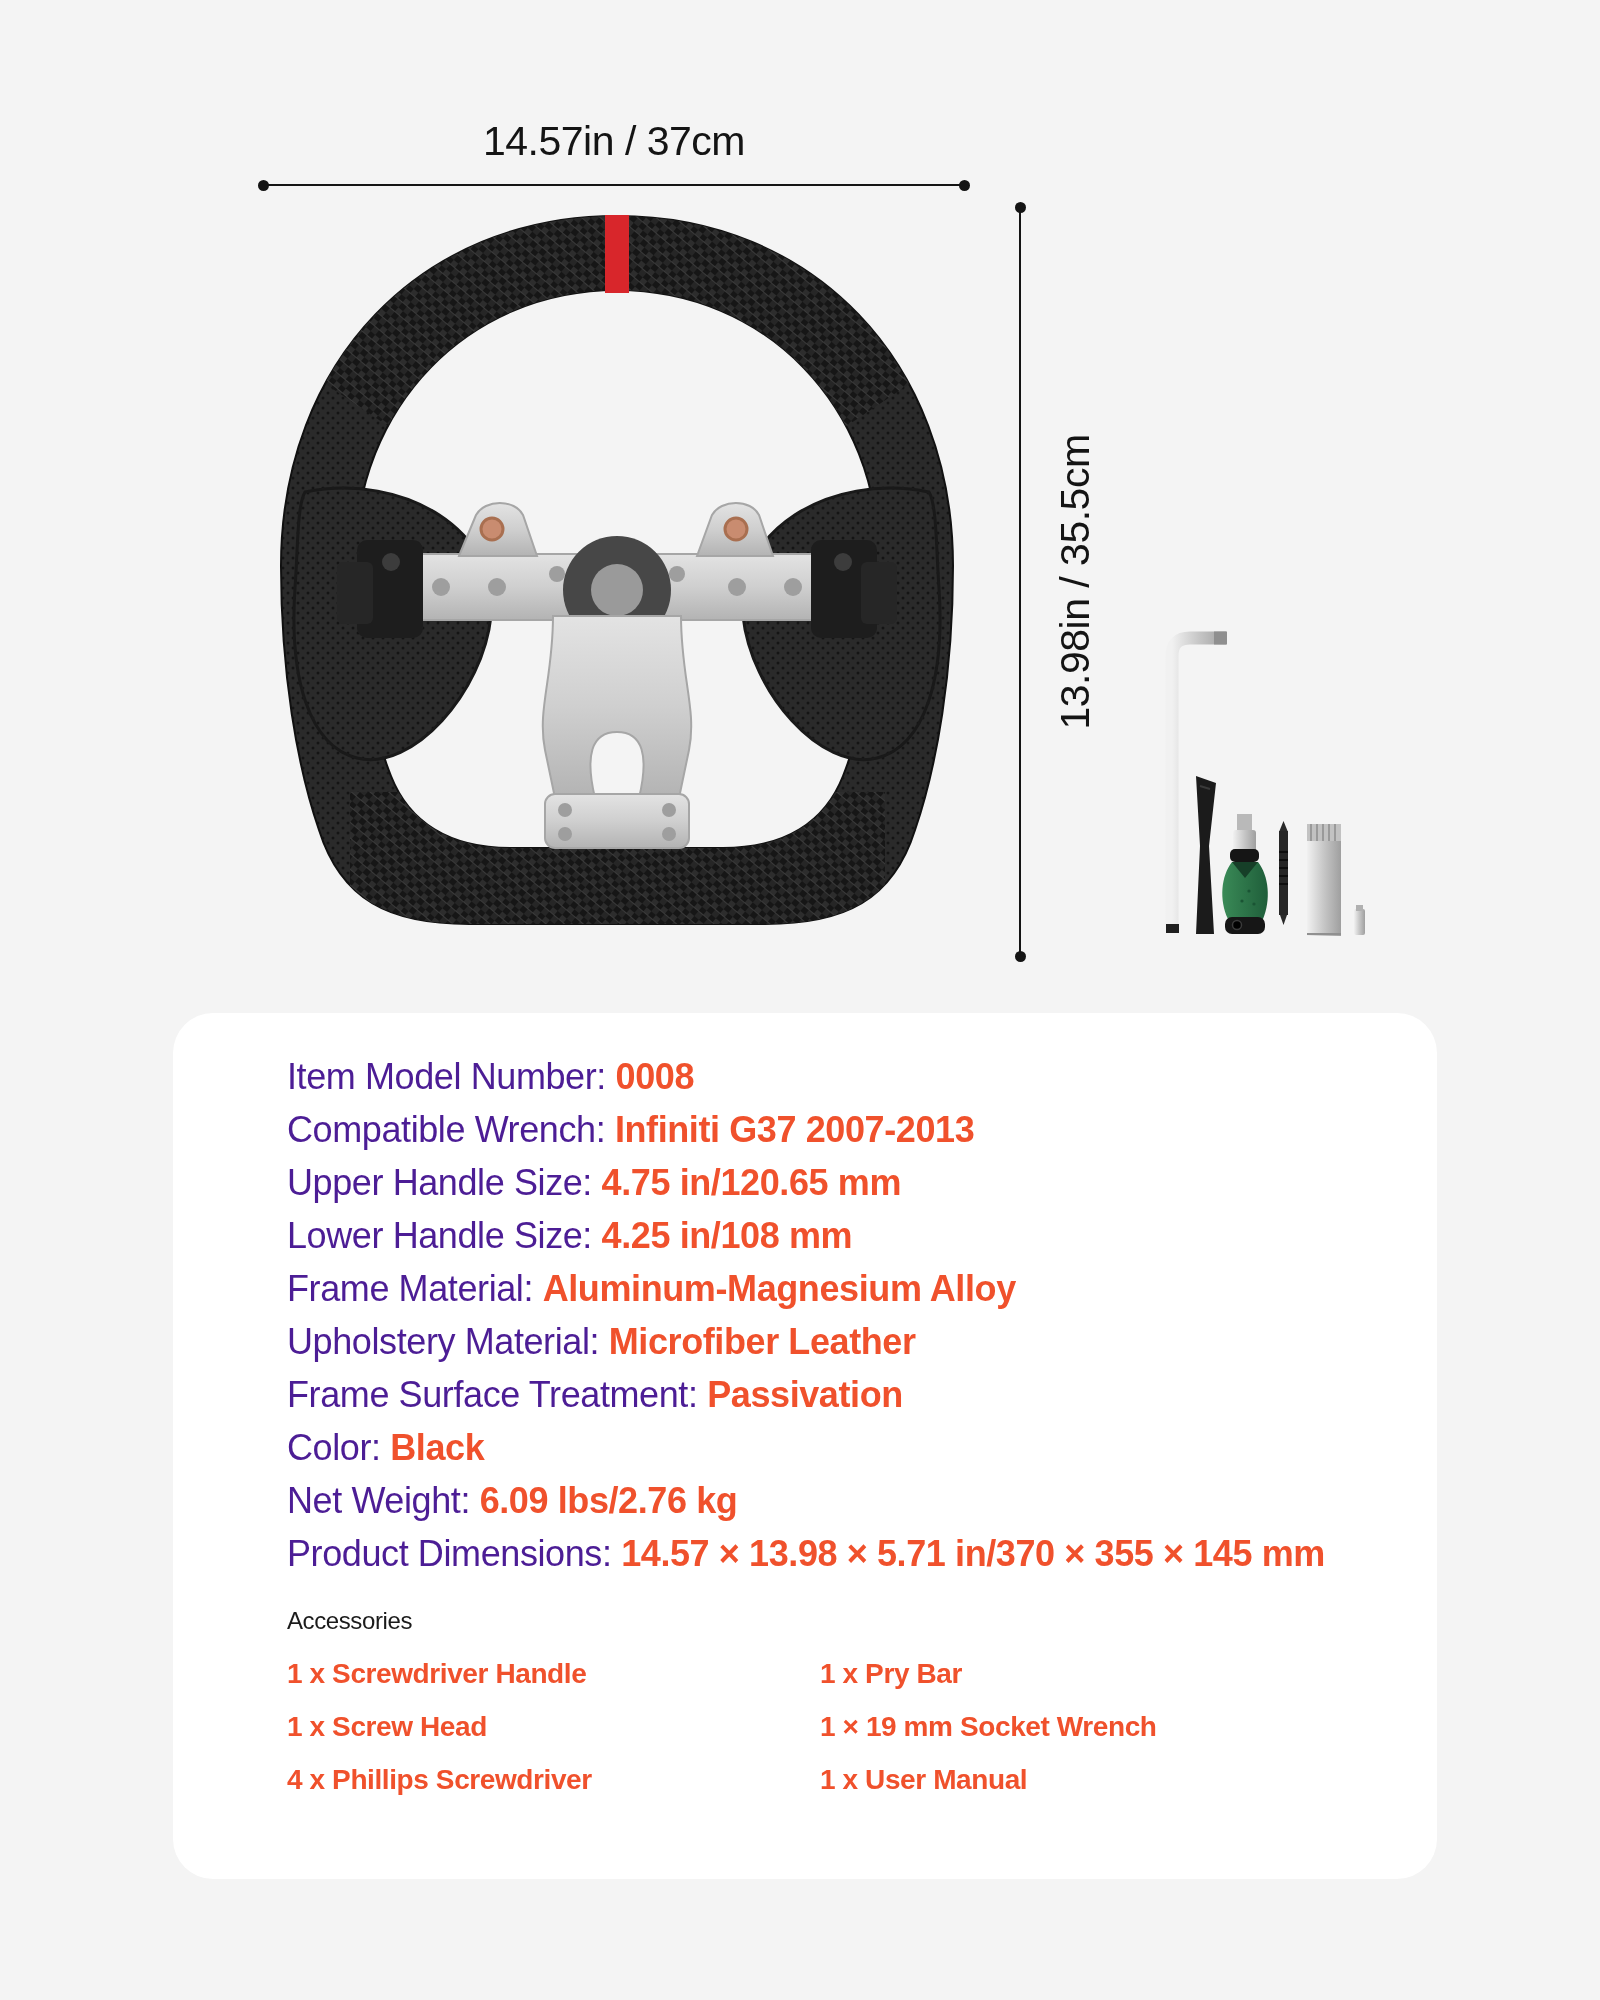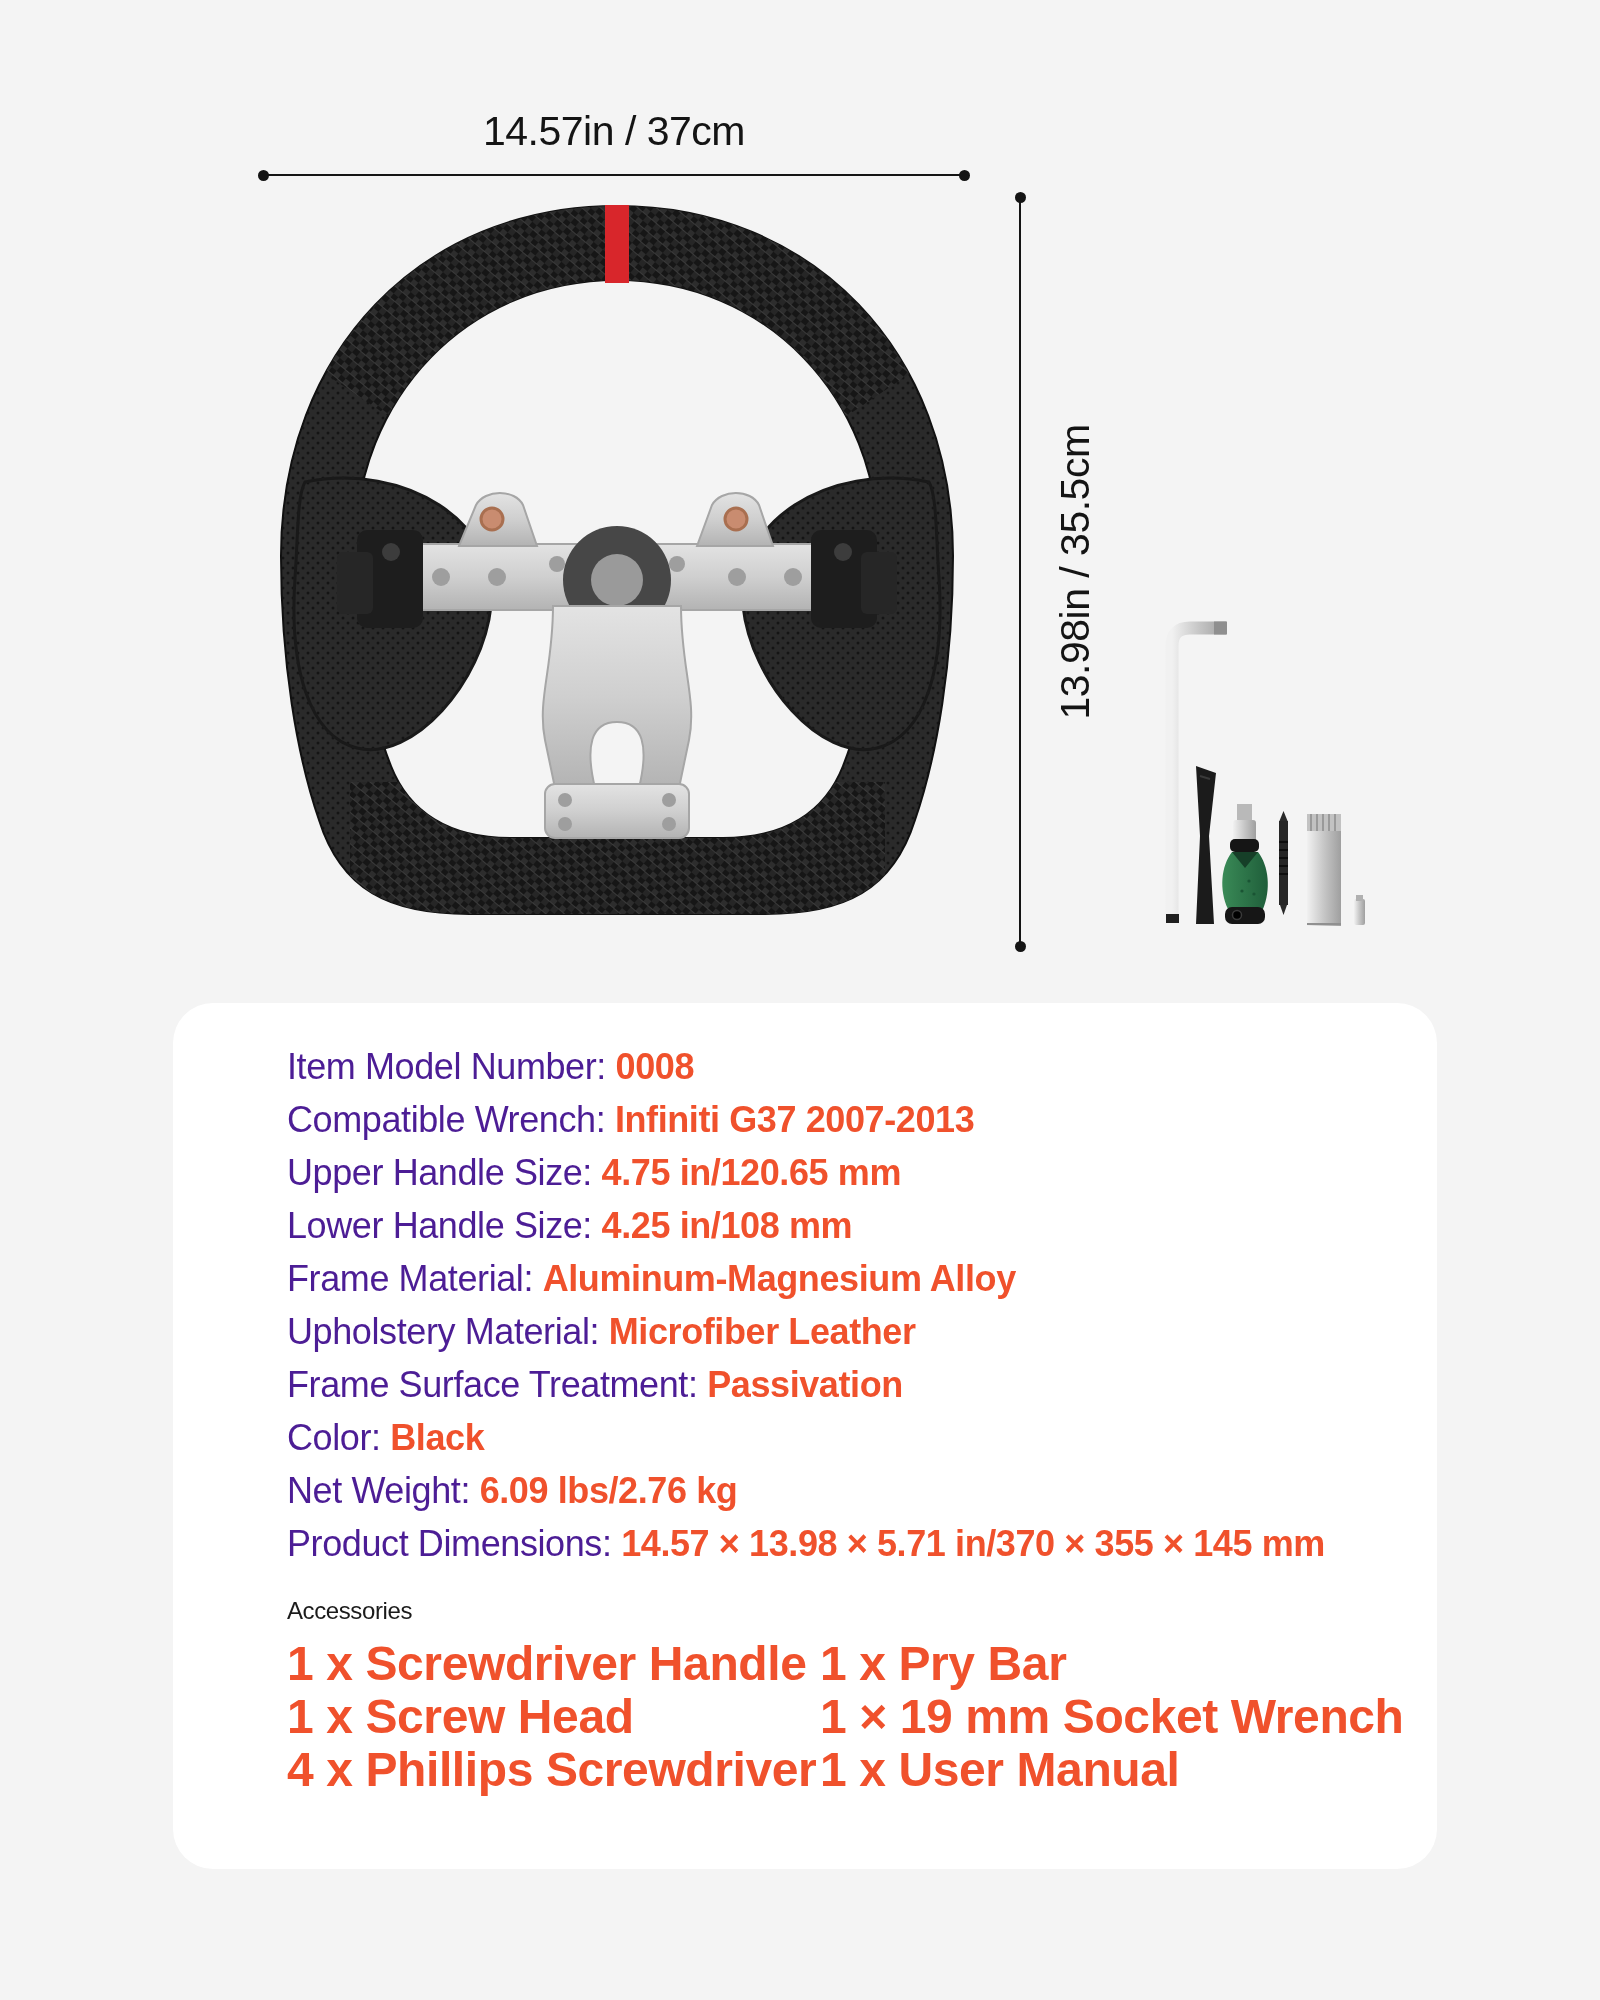--- a/index.html
+++ b/index.html
@@ -2,21 +2,21 @@
 <html><head>
 <meta charset="utf-8">
 <style>
   html,body{margin:0;padding:0;}
   body{
     width:1600px;height:2000px;position:relative;
     background:#f4f4f4;
     font-family:"Liberation Sans","DejaVu Sans",sans-serif;
     color:#1b1b1b;overflow:hidden;
   }
-  .stage{position:absolute;inset:0;}
+  .stage{position:absolute;inset:0;margin-top:10px;}
 
   
   .dim-label-top{
     position:absolute;left:262px;top:108px;width:704px;
     text-align:center;font-size:41px;letter-spacing:-0.5px;color:#141414;
   }
   .dim-line-h{
     position:absolute;left:262px;top:174px;width:704px;height:2px;background:#141414;
   }
   .dim-line-v{
@@ -41,21 +41,21 @@
   .card{
     position:absolute;left:173px;top:1003px;width:1264px;height:866px;
     background:#ffffff;border-radius:40px;box-sizing:border-box;
     padding:37px 40px 0 114px;
   }
   .spec-row{font-size:36px;line-height:53px;letter-spacing:-0.4px;white-space:nowrap;}
   .spec-label{color:#4c1d95;font-weight:400;}
   .spec-value{color:#f0512c;font-weight:700;}
   .acc-title{font-size:24px;line-height:53px;letter-spacing:-0.4px;margin-top:14px;color:#1b1b1b;}
   .acc-grid{display:grid;grid-template-columns:533px auto;}
-  .acc-item{font-size:48px;line-height:53px;letter-spacing:-0.4px;color:#f0512c;font-weight:700;white-space:nowrap;}
+  .acc-item{font-size:28px;line-height:53px;letter-spacing:-0.4px;color:#f0512c;font-weight:700;white-space:nowrap;}
 </style>
 </head>
 <body>
 
 <div class="stage">
 
   <div class="dim-label-top">14.57in / 37cm</div>
   <div class="dim-line-h">
     <span class="dot l"></span>
     <span class="dot r"></span>

